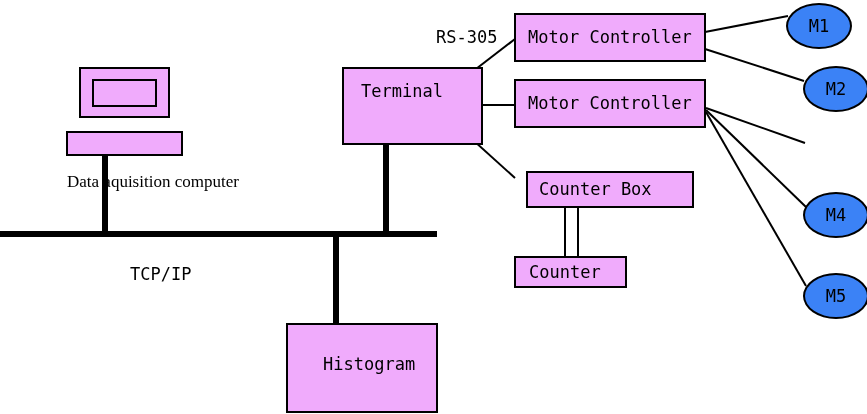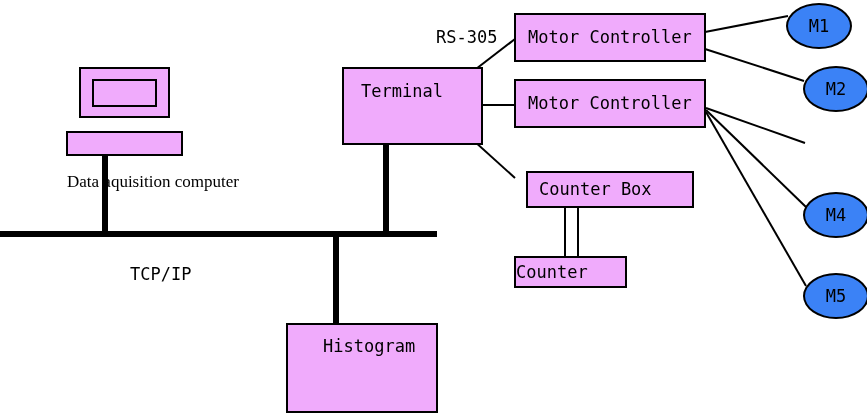--- a/index.html
+++ b/index.html
@@ -74,27 +74,27 @@
   <div class="box vcenter" style="left:514px; top:13px; width:192px; height:49px; padding-left:12px;">
     <span>Motor Controller</span>
   </div>
   <div class="box vcenter" style="left:514px; top:79px; width:192px; height:49px; padding-left:12px;">
     <span>Motor Controller</span>
   </div>
 
   <div class="box vcenter" style="left:514px; top:171px; width:168px; height:37px; padding-left:11px;margin-left:12px;">
     <span>Counter Box</span>
   </div>
-  <div class="box vcenter" style="left:514px; top:256px; width:113px; height:32px; ">
+  <div class="box vcenter" style="left:514px; top:256px; width:113px; height:32px; padding-left:13px;">
     <span>Counter</span>
   </div>
 
   <div class="label" style="left:130px; top:266px;">TCP/IP</div>
 
-  <div class="box" style="left:286px; top:323px; width:152px; height:90px; padding:13px 0 0 35px;">
+  <div class="box" style="left:286px; top:323px; width:152px; height:90px; padding:31px 0 0 35px;">
     <div>Histogram</div>
   </div>
 
   <div class="ellipse" style="left:786px; top:3px;  width:66px; height:46px;">
     <span>M1</span>
   </div>
   <div class="ellipse" style="left:803px; top:66px; width:66px; height:46px;">
     <span>M2</span>
   </div>
   <div class="ellipse" style="left:803px; top:192px; width:66px; height:46px;">

